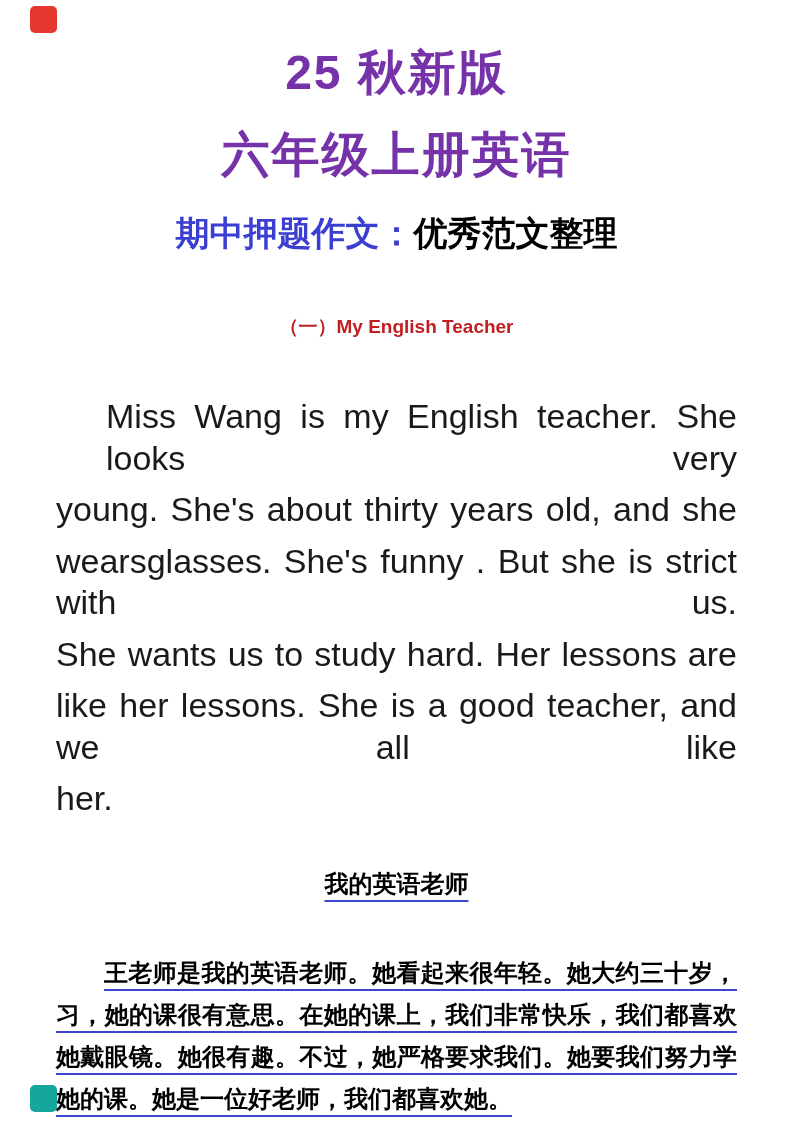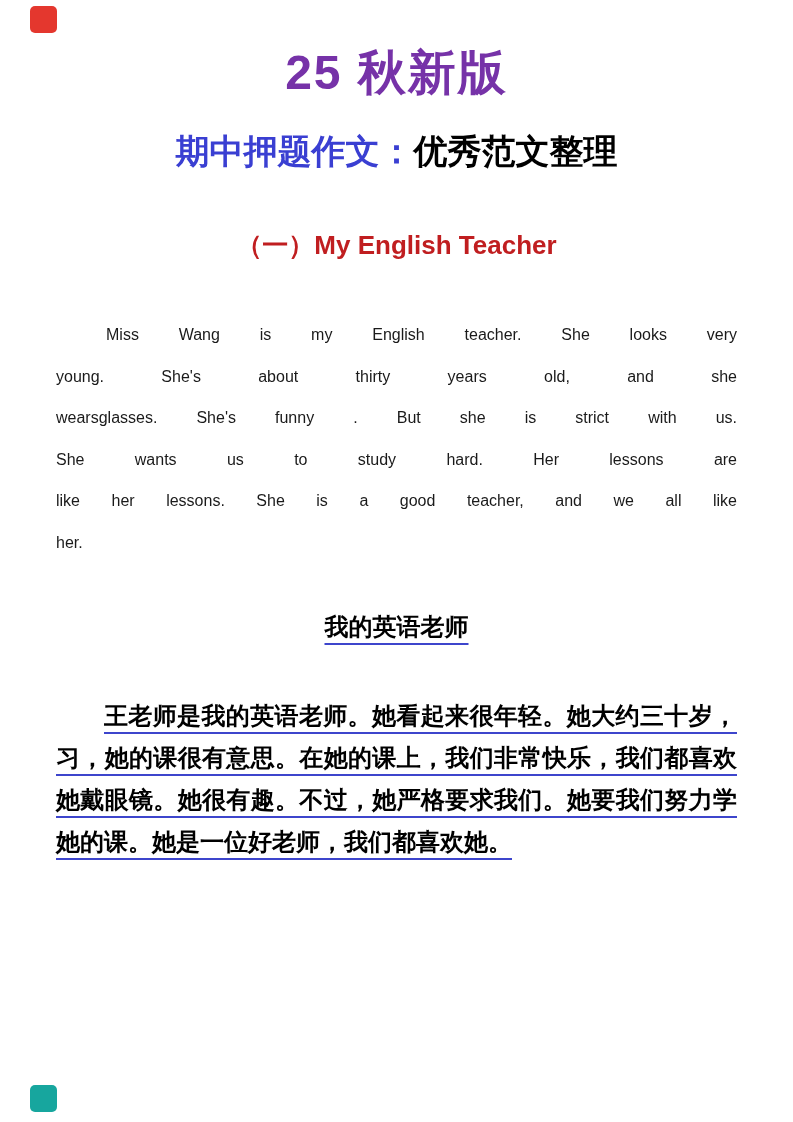--- a/index.html
+++ b/index.html
@@ -39,34 +39,35 @@
     font-size: 34px;
     line-height: 42px;
   }
   .subtitle .part-blue { color: #3a3fd2; }
   .subtitle .part-green { color: #000000; }
 
   .essay-heading {
     margin-top: 56px;
     text-align: center;
     font-weight: 700;
-    font-size: 26px;
+    font-size: 19px;
     line-height: 34px;
     color: #c01e20;
   }
 
   .body-col { margin: 0 56px; }
 
   .english-para { margin-top: 52px; color: #1a1a1a; }
   .eline {
-    font-size: 16px;
+    font-size: 34px;
     line-height: 41.5px;
     text-align: justify;
     text-align-last: justify;
     white-space: normal;
+    margin-top: 10px;
   }
   .eline.first { padding-left: 50px; }
   .eline.last { text-align: left; text-align-last: left; }
 
   .chinese-title {
     margin-top: 48px;
     text-align: center;
     font-weight: 700;
     font-size: 24px;
     line-height: 32px;
@@ -97,20 +98,21 @@
 </style>
 </head>
 <body>
 
 <div class="page">
 
   <div class="marker marker-top"></div>
 
   <div class="title-line title-1">25 秋新版</div>
 
+  <div class="title-line title-2">六年级上册英语</div>
 
   <div class="subtitle">
     <span class="part-blue">期中押题作文：</span><span class="part-green">优秀范文整理</span>
   </div>
 
   <div class="essay-heading">（一）My English Teacher</div>
 
   <div class="body-col">
 
     <div class="english-para">

